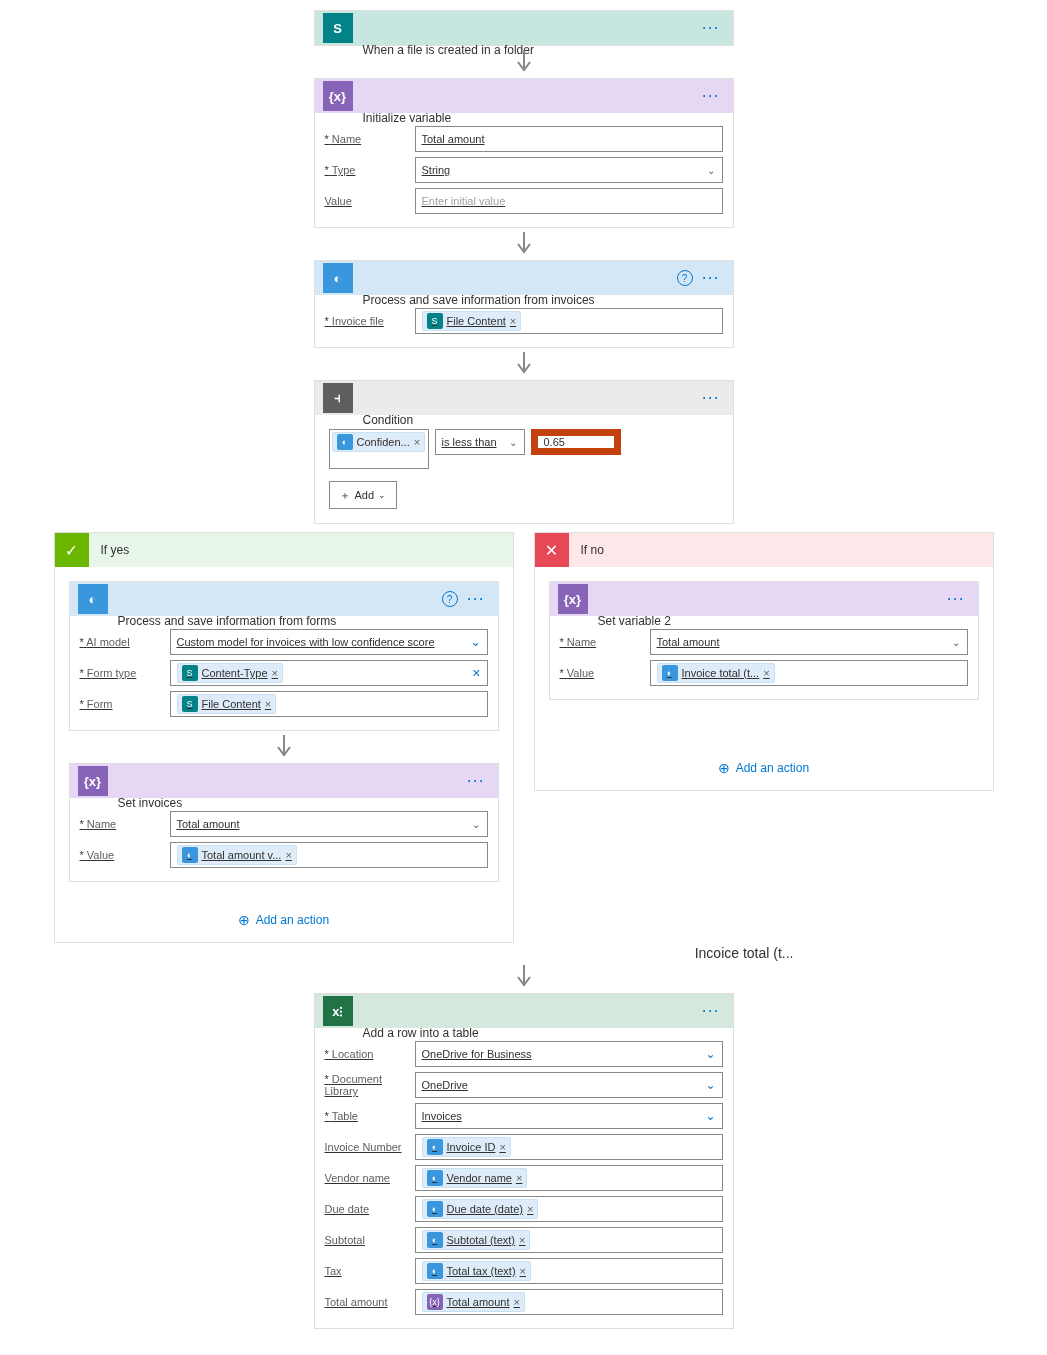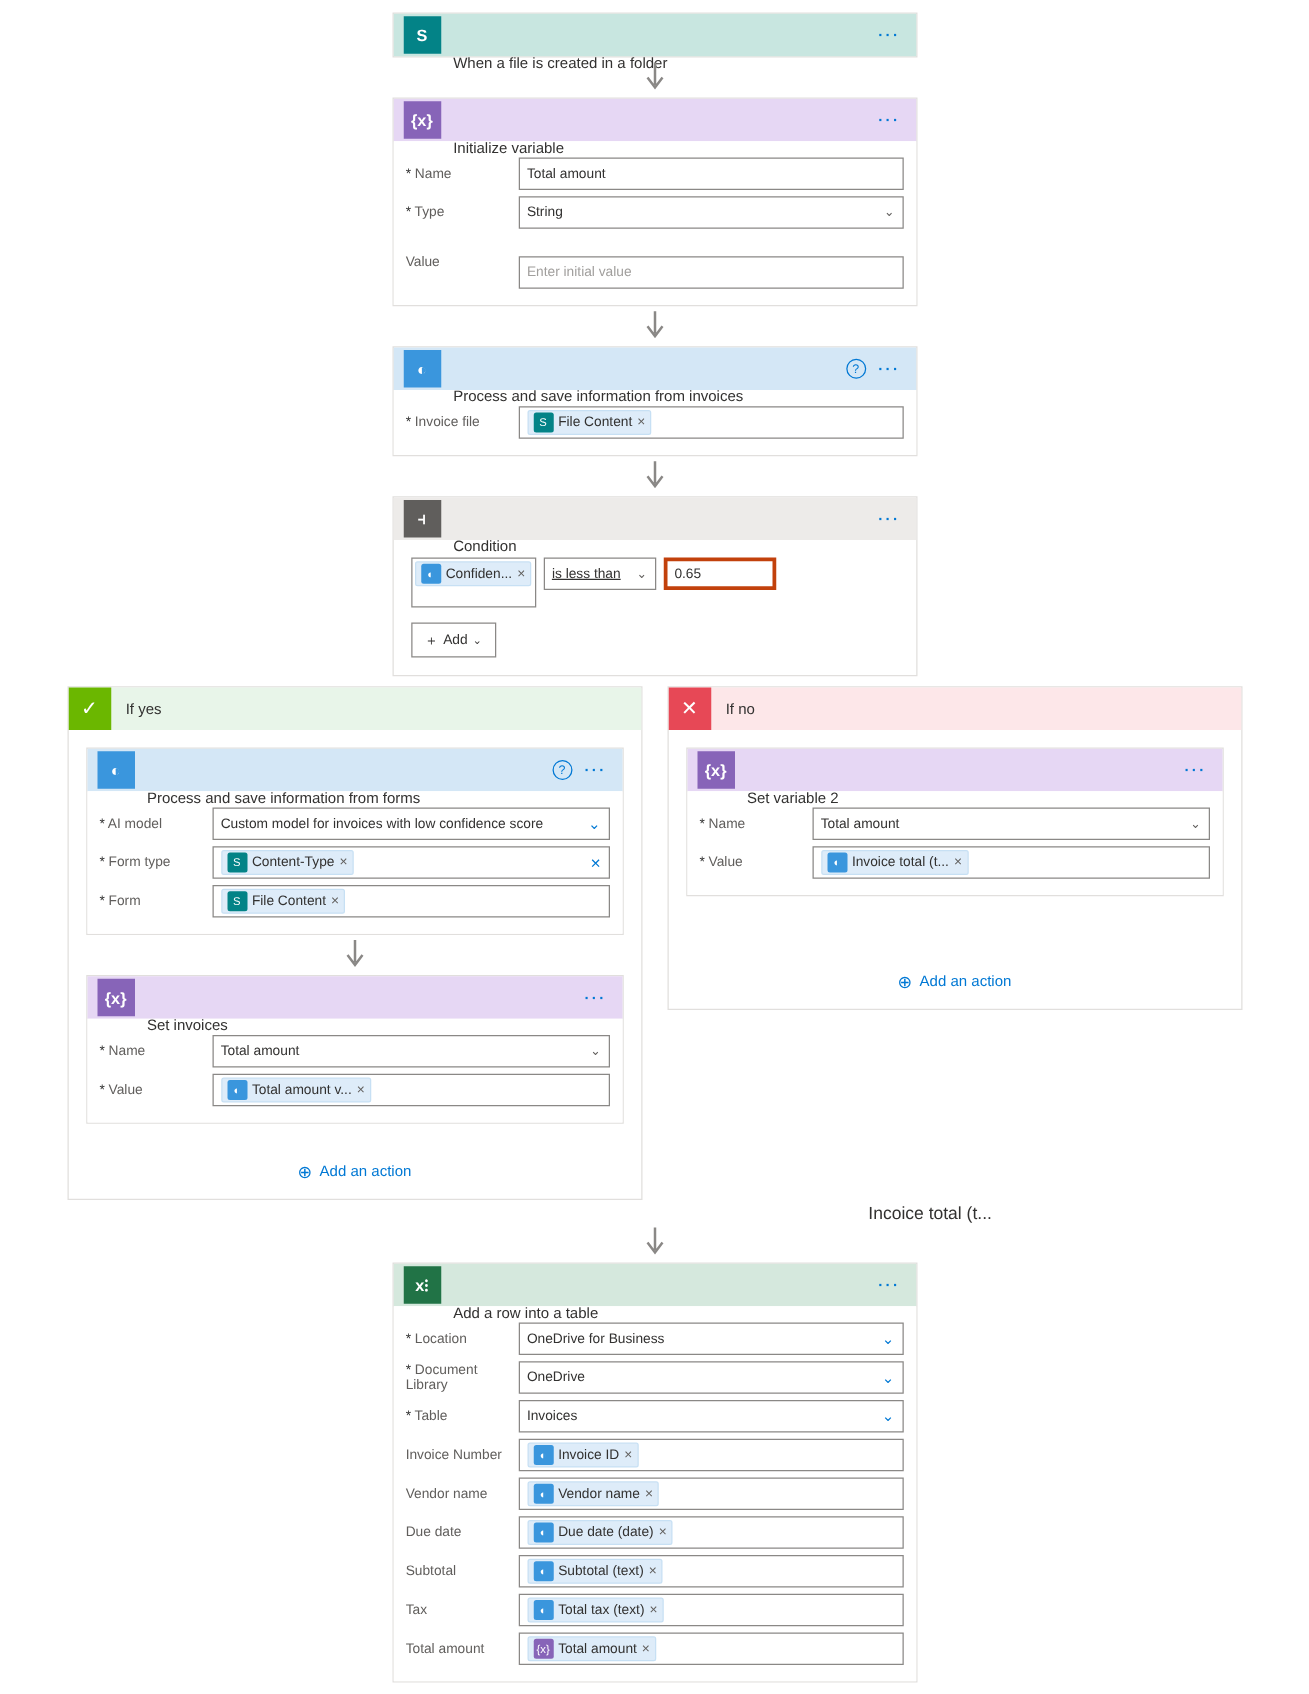--- a/index.html
+++ b/index.html
@@ -4,31 +4,31 @@
 <style>
 * { box-sizing: border-box; margin: 0; padding: 0; }
 body { font-family: "Segoe UI", sans-serif; background: #fff; font-size: 12px; color: #323130; padding: 10px 0; }
 .canvas { width: 1047px; margin: 0 auto; display: flex; flex-direction: column; align-items: center; }
 .card { width: 420px; border: 1px solid #e1dfdd; background: #fff; }
 .card-header { display: flex; align-items: center; height: 34px; padding: 0 8px; }
 .card-header .title { flex: 1; padding-left: 10px; font-size: 12px; margin-top: 44px; }
 .icon-box { width: 30px; height: 30px; display: flex; align-items: center; justify-content: center; color: #fff; font-weight: bold; font-size: 13px; }
 .more-dots { color: #0078d4; letter-spacing: 2px; font-weight: bold; cursor: pointer; padding: 0 4px; }
 .help { color: #0078d4; display: inline-flex; align-items: center; justify-content: center; width: 16px; height: 16px; border: 1px solid #0078d4; border-radius: 50%; font-size: 10px; margin-right: 6px; }
-.card-body { padding: 8px 10px; background: #fff; }
+.card-body { padding: 8px 10px; background: #fff; text-decoration: underline; }
 .row { display: flex; align-items: center; margin: 5px 0; min-height: 26px; }
 .row .label { width: 90px; font-size: 11px; color: #605e5c; }
 .row .label .req { color: #333; }
 .row .control { flex: 1; }
 .input { width: 100%; height: 26px; border: 1px solid #8a8886; padding: 0 6px; font-size: 11px; background: #fff; display: flex; align-items: center; position: relative; }
 .input .chev { position: absolute; right: 6px; color: #605e5c; font-size: 10px; }
 .input .blue-chev { position: absolute; right: 6px; color: #0078d4; font-size: 12px; }
 .input .folder-ic { position: absolute; right: 6px; color: #0078d4; font-size: 12px; }
 .input .clear-x { position: absolute; right: 6px; color: #0078d4; font-size: 14px; cursor:pointer; }
-.input.placeholder { color: #a19f9d; margin-top: 17px; }
+.input.placeholder { color: #a19f9d; }
 .token { display: inline-flex; align-items: center; background: #deecf9; border: 1px solid #c7e0f4; height: 20px; padding: 0 4px; font-size: 11px; border-radius: 2px; }
 .token .tic { width: 16px; height: 16px; display:inline-flex; align-items:center; justify-content:center; margin-right:4px; border-radius:2px; color:#fff; font-size:9px; }
 .token .tx { color: #605e5c; margin-left:4px; cursor:pointer; }
 .hdr-teal { background: #c8e6e0; }
 .hdr-purple { background: #e6d7f4; }
 .hdr-blue { background: #d4e7f6; }
 .hdr-gray { background: #edebe9; }
 .hdr-green { background: #d5e8dd; }
 .ic-teal { background: #038387; }
 .ic-blue { background: #3a96dd; }
@@ -45,21 +45,21 @@
 .yes-ic { background: #6bb700; }
 .no-ic { background: #e74856; }
 .branch-body { padding: 14px; display:flex; flex-direction:column; align-items:center; }
 .inner-card { width: 100%; border: 1px solid #e1dfdd; background:#fff; }
 .add-action { color: #0078d4; display:flex; align-items:center; gap:6px; margin-top: 30px; font-size:12px; cursor:pointer; justify-content:center; }
 .add-action .aic { font-size:14px; }
 .cond-body { padding: 14px; }
 .cond-row { display:flex; gap:6px; align-items:flex-start; }
 .cond-left { width:100px; border:1px solid #8a8886; padding:2px; background:#fff; }
 .cond-op { width: 90px; text-decoration: underline; }
-.cond-val { width:90px; height:26px; border:3px solid #c2410c; padding:0 6px; font-size:11px; display:flex; align-items:center; }
+.cond-val { width:90px; height:26px; border:7px solid #c2410c; padding:0 6px; font-size:11px; display:flex; align-items:center; }
 .add-btn { margin-top:12px; height:28px; border:1px solid #8a8886; background:#fff; padding:0 10px; display:inline-flex; align-items:center; gap:4px; font-size:11px; cursor:pointer; }
 .stray { position:absolute; font-size:14px; color:#323130; }
 .svg-arrow { display:block; margin: 2px auto; }
 </style>
 </head>
 <body>
 
 <div class="canvas">
 
   <div class="card">

